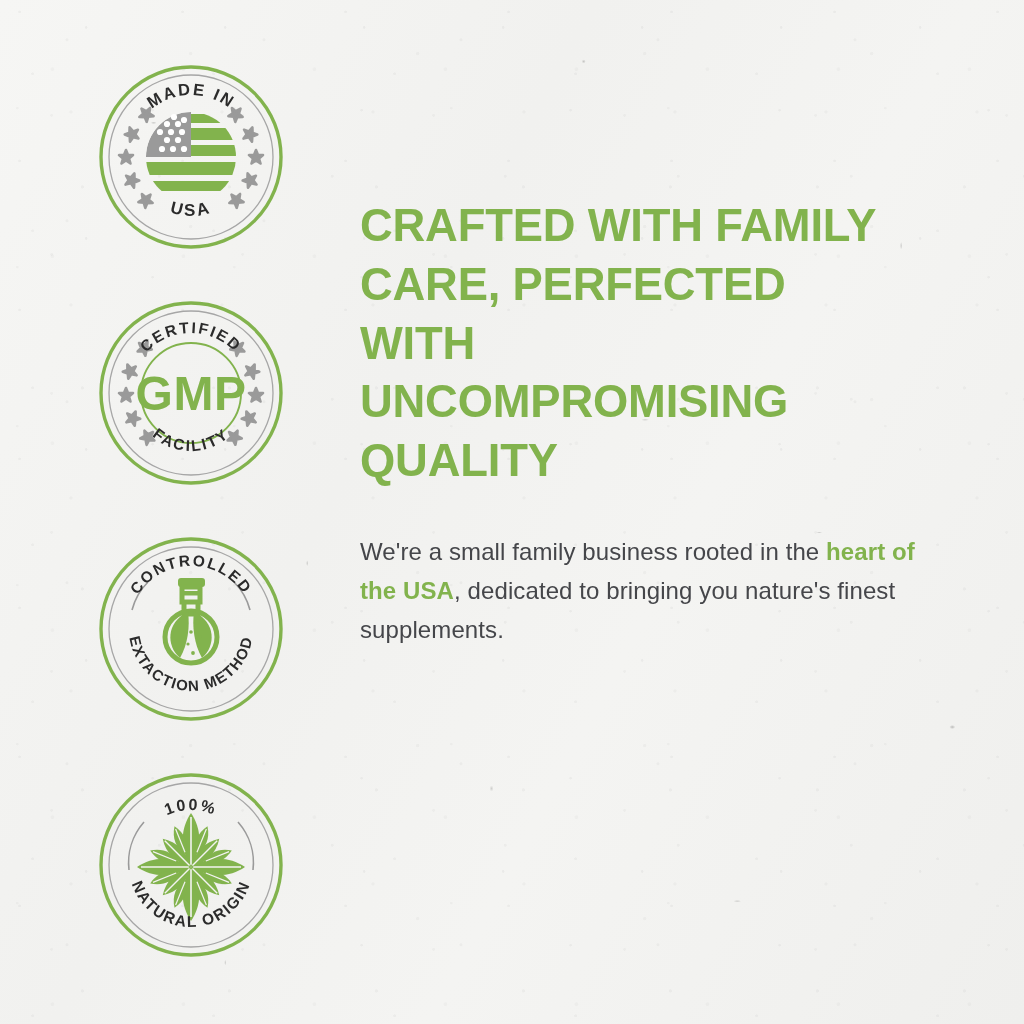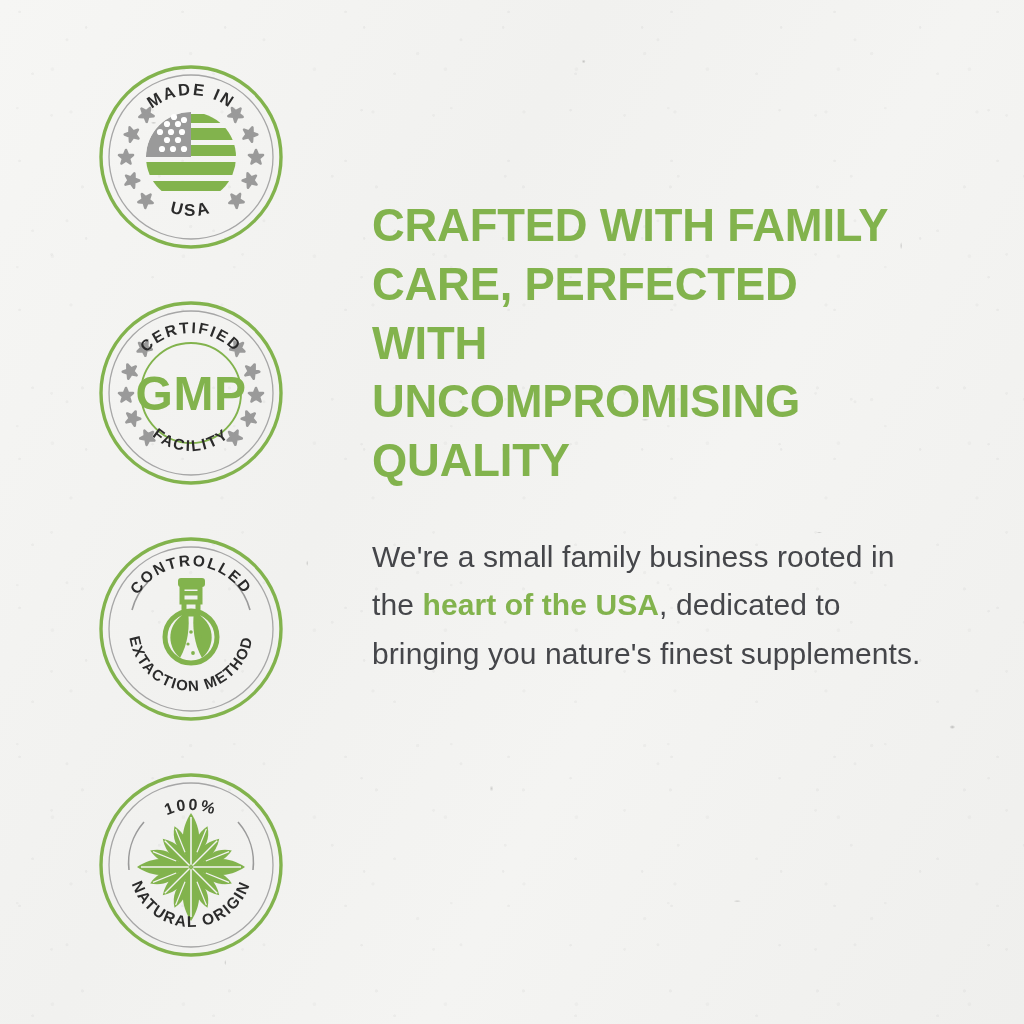--- a/index.html
+++ b/index.html
@@ -56,41 +56,41 @@
   #badge-column{
     position:absolute;left:96px;top:62px;width:192px;
   }
   .badge{
     width:190px;height:190px;position:relative;margin-bottom:46px;
   }
   .badge svg{display:block;width:190px;height:190px;}
 
   
   #text-column{
-    position:absolute;left:372px;top:196px;width:560px;
+    position:absolute;left:360px;top:196px;width:560px;
   }
   #headline{
     margin:0;
     color:#82b34d;
     font-family:"Liberation Sans", sans-serif;
     font-weight:700;
     font-size:47px;
     line-height:1.25;
     letter-spacing:-0.2px;
     transform:scaleX(.965);
     transform-origin:left top;
     white-space:pre-line;
   }
   #body-copy{margin-top:43px;}
   .para{
     margin:0 0 26px 0;
     color:#45464a;
     font-family:"Liberation Sans", sans-serif;
     font-weight:400;
-    font-size:30px;
+    font-size:24px;
     line-height:1.62;
     letter-spacing:.1px;
   }
   .para:last-child{margin-bottom:0;}
   .hl{color:#82b34d;font-weight:700;}
 </style>
 </head>
 <body>
 
 <div id="paper-texture"></div>

